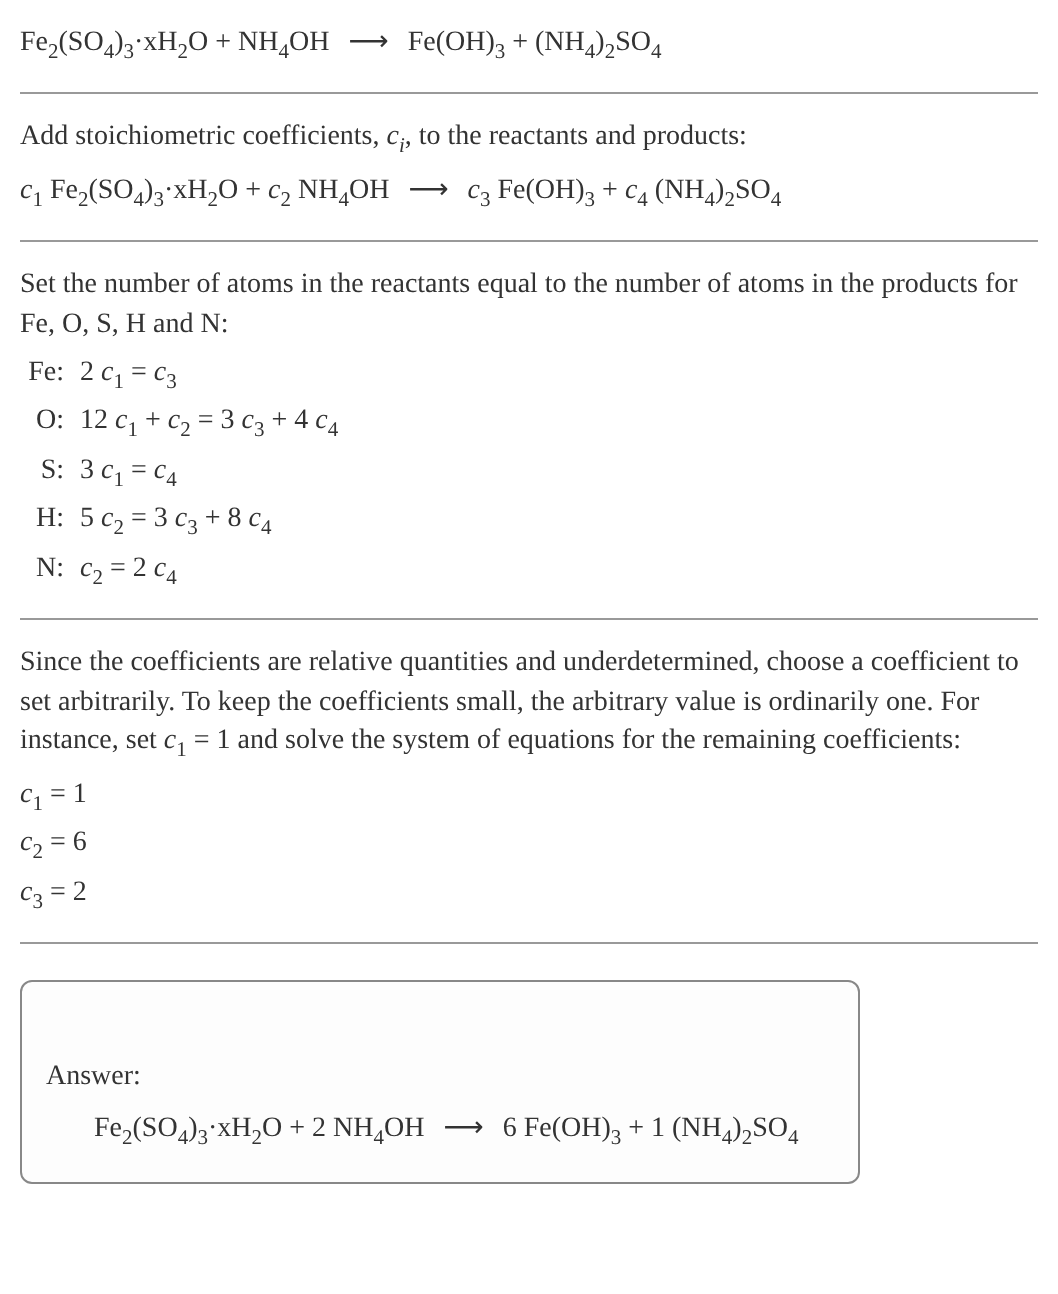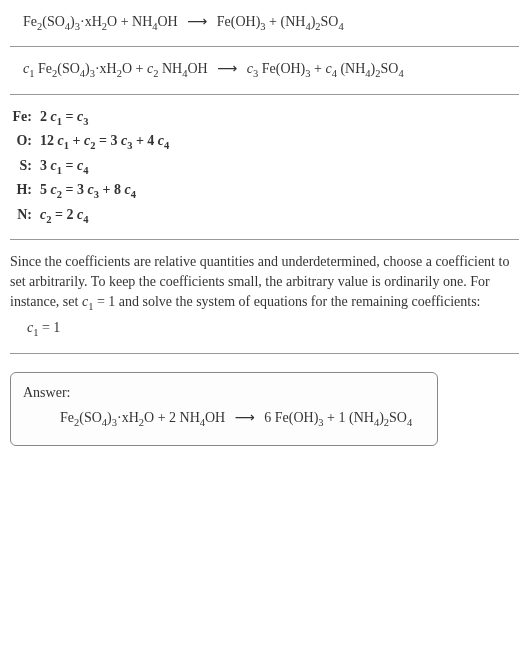--- a/index.html
+++ b/index.html
@@ -19,65 +19,64 @@
     .section {
       margin-bottom: 12px;
     }
     hr {
       border: none;
       border-top: 1px solid #999;
       margin: 12px 0;
     }
     .equation {
       font-family: Georgia, serif;
-      margin: 4px 13px;
+      margin: 4px 0;
     }
     sub {
       font-size: 0.75em;
       vertical-align: sub;
     }
     .arrow {
       display: inline-block;
       margin: 0 6px;
     }
     .atom-table {
       margin-top: 4px;
     }
     .atom-row {
       display: flex;
       margin: 2px 0;
     }
     .atom-label {
       width: 30px;
       text-align: right;
       padding-right: 8px;
-      font-weight: bold;
     }
     .atom-eq {
       flex: 1;
-      font-weight: bold;
     }
     .coeff-list {
       margin-top: 4px;
     }
     .coeff-row {
-      margin: 2px 17px;
+      margin: 2px 0;
       font-family: Liberation Serif, serif;
     }
     .answer-box {
       border: 1px solid #888;
       border-radius: 6px;
       padding: 10px 12px;
       margin-top: 6px;
       background: #fdfdfd;
       display: inline-block;
       min-width: 420px;
     }
     .answer-label {
       margin-bottom: 6px;
+      margin-top: 28px;
     }
     .answer-eq {
       padding-left: 24px;
     }
     .italic-var {
       font-style: italic;
     }
   </style>
 </head>
 <body>
@@ -86,30 +85,34 @@
   <div class="equation">
     <span><span>Fe</span><sub>2</sub><span>(SO</span><sub>4</sub><span>)</span><sub>3</sub><span>·xH</span><sub>2</sub><span>O + NH</span><sub>4</sub><span>OH</span></span>
     <span class="arrow">⟶</span>
     <span><span>Fe(OH)</span><sub>3</sub><span> + (NH</span><sub>4</sub><span>)</span><sub>2</sub><span>SO</span><sub>4</sub></span>
   </div>
 </div>
 
 <hr>
 
 <div class="section">
+  <div>
+    <span>Add stoichiometric coefficients, </span><span class="italic-var">c</span><sub class="italic-var">i</sub><span>, to the reactants and products:</span>
+  </div>
   <div class="equation">
     <span class="italic-var">c</span><sub>1</sub><span> Fe</span><sub>2</sub><span>(SO</span><sub>4</sub><span>)</span><sub>3</sub><span>·xH</span><sub>2</sub><span>O + </span><span class="italic-var">c</span><sub>2</sub><span> NH</span><sub>4</sub><span>OH</span>
     <span class="arrow">⟶</span>
     <span class="italic-var">c</span><sub>3</sub><span> Fe(OH)</span><sub>3</sub><span> + </span><span class="italic-var">c</span><sub>4</sub><span> (NH</span><sub>4</sub><span>)</span><sub>2</sub><span>SO</span><sub>4</sub>
   </div>
 </div>
 
 <hr>
 
 <div class="section">
+  <div>Set the number of atoms in the reactants equal to the number of atoms in the products for Fe, O, S, H and N:</div>
   <div class="atom-table">
     <div class="atom-row">
       <div class="atom-label">Fe:</div>
       <div class="atom-eq"><span>2</span> <span class="italic-var">c</span><sub>1</sub><span> = </span><span class="italic-var">c</span><sub>3</sub></div>
     </div>
     <div class="atom-row">
       <div class="atom-label">O:</div>
       <div class="atom-eq"><span>12</span> <span class="italic-var">c</span><sub>1</sub><span> + </span><span class="italic-var">c</span><sub>2</sub><span> = 3</span> <span class="italic-var">c</span><sub>3</sub><span> + 4</span> <span class="italic-var">c</span><sub>4</sub></div>
     </div>
     <div class="atom-row">
@@ -128,20 +131,22 @@
 </div>
 
 <hr>
 
 <div class="section">
   <div>
     <span>Since the coefficients are relative quantities and underdetermined, choose a coefficient to set arbitrarily. To keep the coefficients small, the arbitrary value is ordinarily one. For instance, set </span><span class="italic-var">c</span><sub>1</sub><span> = 1 and solve the system of equations for the remaining coefficients:</span>
   </div>
   <div class="coeff-list">
     <div class="coeff-row"><span class="italic-var">c</span><sub>1</sub><span> = 1</span></div>
+    <div class="coeff-row"><span class="italic-var">c</span><sub>2</sub><span> = 6</span></div>
+    <div class="coeff-row"><span class="italic-var">c</span><sub>3</sub><span> = 2</span></div>
   </div>
 </div>
 
 <hr>
 
 <div class="section">
   <div class="answer-box">
     <div class="answer-label">Answer:</div>
     <div class="answer-eq equation">
       <span><span>Fe</span><sub>2</sub><span>(SO</span><sub>4</sub><span>)</span><sub>3</sub><span>·xH</span><sub>2</sub><span>O + 2 NH</span><sub>4</sub><span>OH</span></span>

